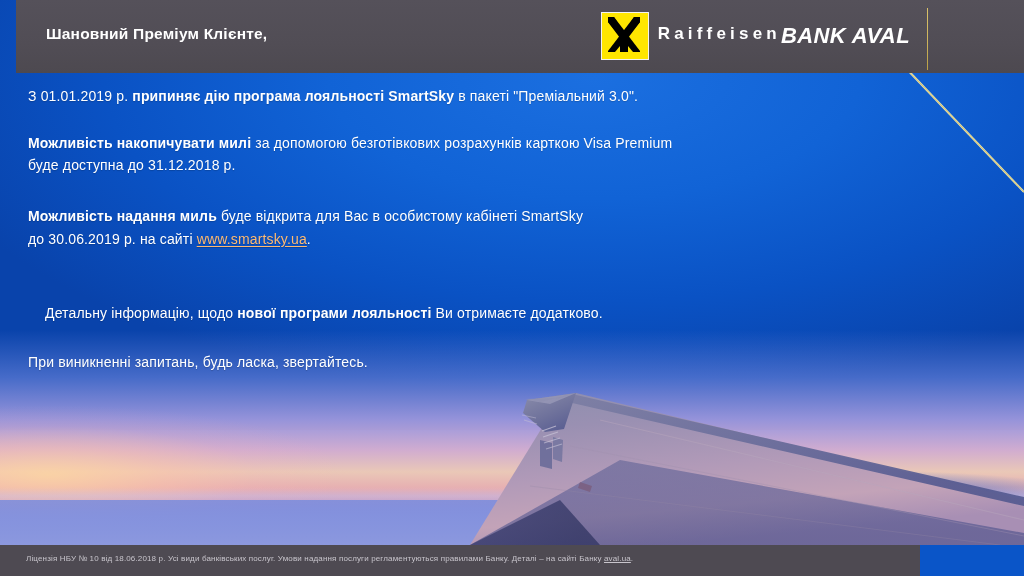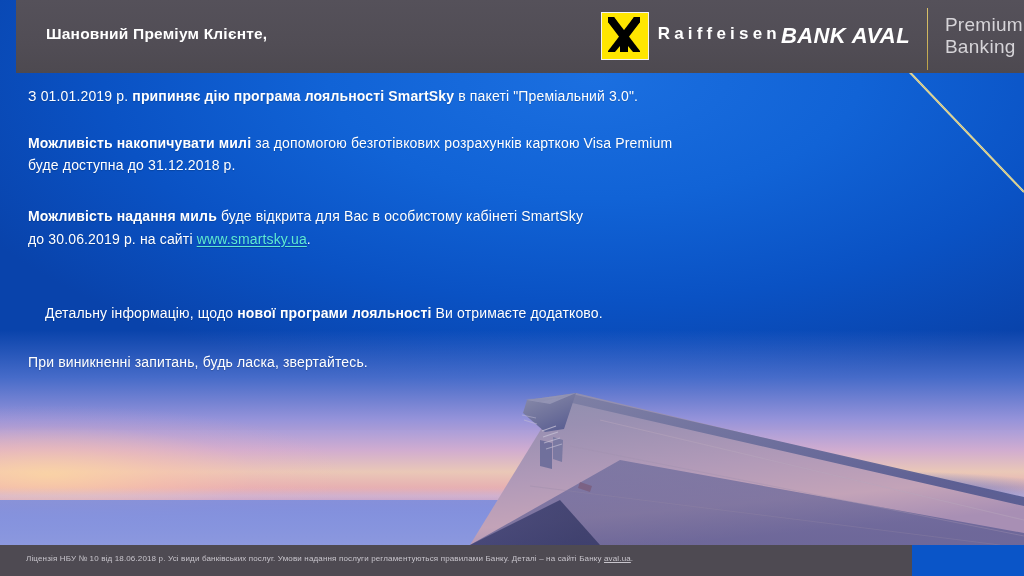--- a/index.html
+++ b/index.html
@@ -183,32 +183,33 @@
     letter-spacing: 0.15px;
     text-shadow: 0 1px 1px rgba(0,0,0,0.18);
   }
   .p1 { margin: 0 0 24px 0; }
   .p2 { margin: 0 0 28px 0; }
   .p3 { margin: 0 0 52px 0; }
   .p4 { margin: 0 0 26px 17px; }
   .p5 { margin: 0; }
   .b { font-weight: bold; }
   .link {
-    color: #5eead4;
+    color: #fdba74;
     text-underline-offset: 2px;
     cursor: pointer;
   }
 
   
   .footer {
     position: absolute;
     left: 0; bottom: 0;
     width: 912px; height: 31px;
     background: #4e4a52;
     z-index: 6;
+    padding-left: 8px;
   }
   .footer-text {
     position: absolute;
     left: 26px; top: 9px;
     color: #c8c5cc;
     font-size: 8px;
     letter-spacing: 0.15px;
     white-space: nowrap;
   }
   .footer-link {
@@ -312,24 +313,20 @@
         </svg>
       </div>
       <div class="logo-words">
         <div class="logo-raiffeisen">Raiffeisen</div>
         <div class="logo-bankaval">BANK AVAL</div>
       </div>
     </div>
 
     <div class="logo-divider"></div>
 
-    <div class="premium-banking">
-      <div>Premium</div>
-      <div>Banking</div>
-    </div>
   </div>
 
   <div class="body-copy">
 
     <p class="para p1">
       <span>З 01.01.2019 р. </span><span class="b">припиняє дію програма лояльності SmartSky</span><span> в пакеті "Преміальний 3.0".</span>
     </p>
 
     <p class="para p2">
       <span class="b">Можливість накопичувати милі</span><span> за допомогою безготівкових розрахунків карткою Visa Premium</span><br>

